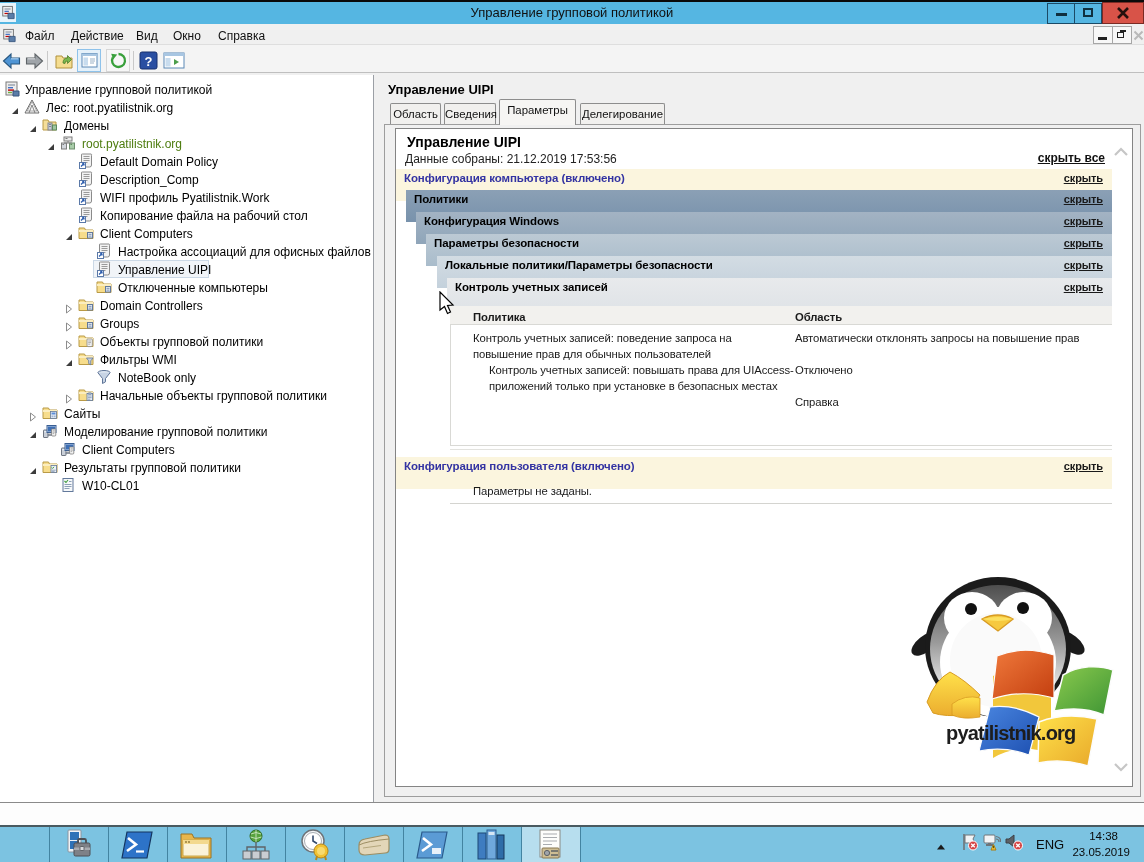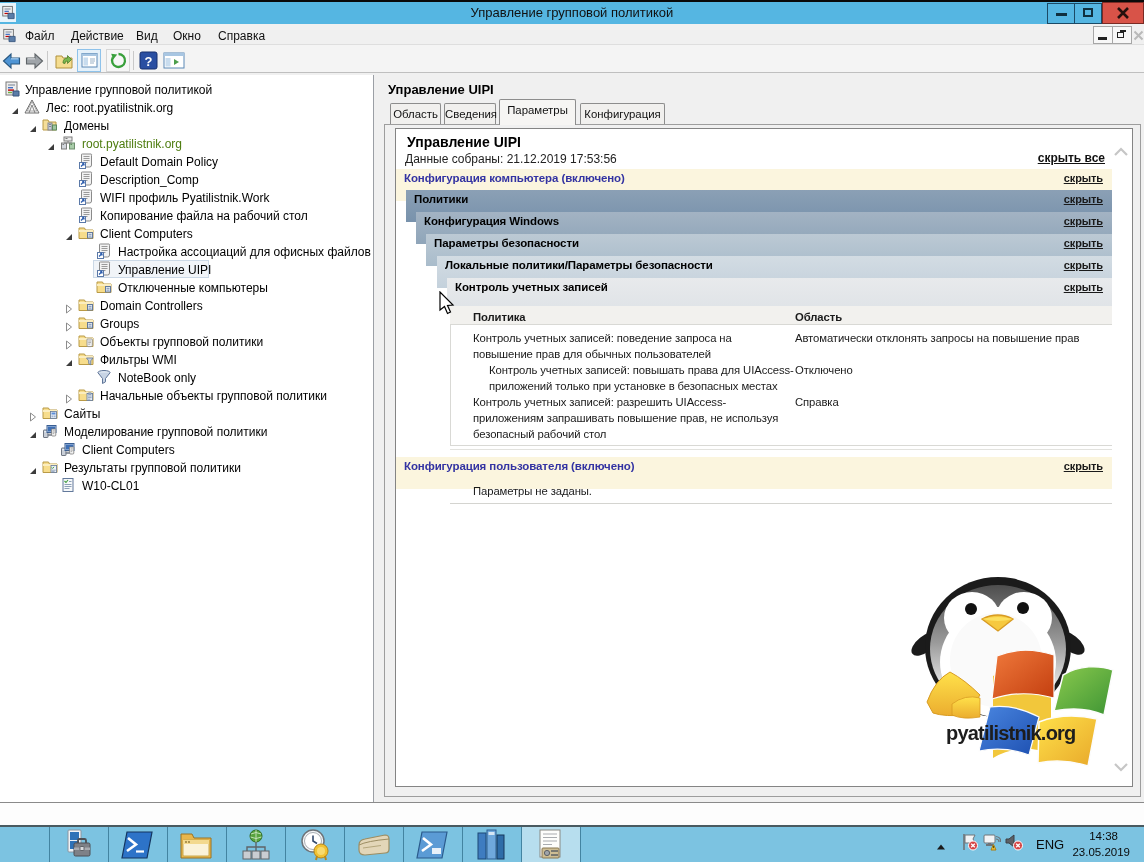--- a/index.html
+++ b/index.html
@@ -45,21 +45,21 @@
 <div class="abs" id="title">Управление групповой политикой</div>
 <div class="abs" id="menubar"></div>
 <div class="abs" id="toolbar"></div>
 <div class="abs" id="tree"></div>
 <div class="abs" id="winbottom"></div>
 <div class="abs" id="strip"></div>
 <div class="abs" id="rheader">Управление UIPI</div>
 <div class="abs tab" style="left:390px;width:51px">Область</div>
 <div class="abs tab" style="left:444px;width:52px">Сведения</div>
 <div class="abs tab" id="tabactive" style="left:499px;width:77px">Параметры</div>
-<div class="abs tab" style="left:580px;width:85px">Конфигурация</div>
+<div class="abs tab" style="left:580px;width:85px">Делегирование</div>
 <div class="abs" id="tabpanel"></div>
 <div class="abs" id="report"></div>
 <div class="abs" id="rtitle">Управление UIPI</div>
 <div class="abs" id="rdate">Данные собраны: 21.12.2019 17:53:56</div>
 <div class="abs" id="hideall">скрыть все</div>
 <div class="abs bar cream" style="left:396px;top:169px;width:716px"><span class="t">Конфигурация компьютера (включено)</span><span class="skr">скрыть</span></div>
 <div class="abs bar" style="left:406px;top:190px;width:706px;background:linear-gradient(#8BA0B5,#7892AC);color:#000"><span class="t">Политики</span><span class="skr">скрыть</span></div>
 <div class="abs bar" style="left:416px;top:212px;width:696px;background:linear-gradient(#A3B3C3,#8FA5B9);color:#000"><span class="t">Конфигурация Windows</span><span class="skr">скрыть</span></div>
 <div class="abs bar" style="left:426px;top:234px;width:686px;background:linear-gradient(#BCC9D4,#A9BCCB);color:#000"><span class="t">Параметры безопасности</span><span class="skr">скрыть</span></div>
 <div class="abs bar" style="left:437px;top:256px;width:675px;background:linear-gradient(#D3DCE3,#C4D1DC);color:#000"><span class="t">Локальные политики/Параметры безопасности</span><span class="skr">скрыть</span></div>
@@ -69,21 +69,20 @@
 <div class="abs" style="left:450px;top:503px;width:662px;height:1px;background:#D4D4D0;z-index:4"></div>
 <div class="abs" style="left:450px;top:449px;width:662px;height:1px;background:#E2E2DE;z-index:4"></div>
 <div class="abs" style="left:450px;top:306px;width:662px;height:140px;border:1px solid #D9D9D5;border-right:none;z-index:4"></div>
 <div class="abs" style="left:450px;top:306px;width:662px;height:19px;background:#F2F1EE;border-bottom:1px solid #D9D9D5;z-index:4"></div>
 <div class="abs tcell" style="left:473px;top:309px;font-weight:bold">Политика</div>
 <div class="abs tcell" style="left:795px;top:309px;font-weight:bold">Область</div>
 <div class="abs tcell" style="left:473px;top:330px;white-space:nowrap">Контроль учетных записей: поведение запроса на<br>повышение прав для обычных пользователей</div>
 <div class="abs tcell" style="left:795px;top:330px;width:310px">Автоматически отклонять запросы на повышение прав</div>
 <div class="abs tcell" style="left:489px;top:362px;white-space:nowrap">Контроль учетных записей: повышать права для UIAccess-<br>приложений только при установке в безопасных местах</div>
 <div class="abs tcell" style="left:795px;top:362px;width:310px">Отключено</div>
-<div class="abs tcell" style="left:473px;top:394px;white-space:nowrap">Контроль учетных записей: разрешить UIAccess-<br>приложениям запрашивать повышение прав, не используя<br>безопасный рабочий стол</div>
 <div class="abs tcell" style="left:795px;top:394px;width:310px">Справка</div>
 <svg class="abs" style="left:1113px;top:144px;z-index:4" width="16" height="16" viewBox="0 0 16 16">
       <path d="M2 11 L8 5 L14 11" fill="none" stroke="#C6C6C6" stroke-width="2.2"></path>
     </svg>
 <svg class="abs" style="left:1113px;top:759px;z-index:4" width="16" height="16" viewBox="0 0 16 16">
       <path d="M2 5 L8 11 L14 5" fill="none" stroke="#C6C6C6" stroke-width="2.2"></path>
     </svg>
 <svg class="abs" style="left:437px;top:291px;z-index:9" width="20" height="26" viewBox="0 0 20 26">
       <path d="M3 1 L3 19 L7.5 15.5 L10.5 22.5 L13.5 21 L10.5 14.5 L16 14 Z" fill="#fff" stroke="#000" stroke-width="1.2"></path>
     </svg>

